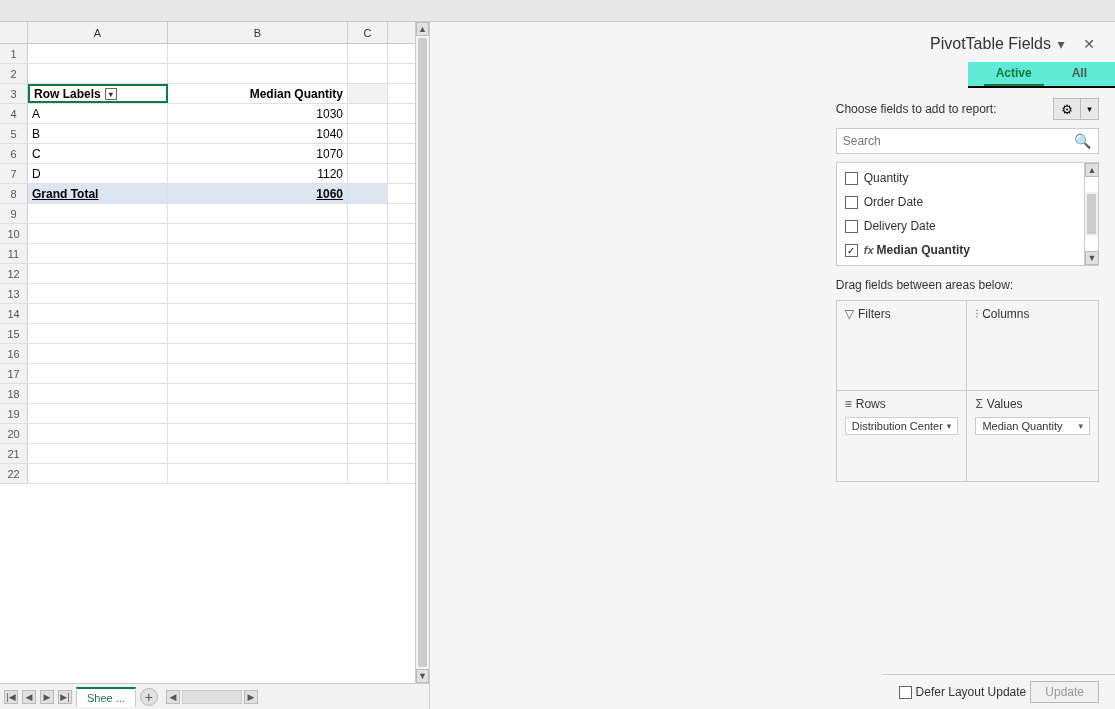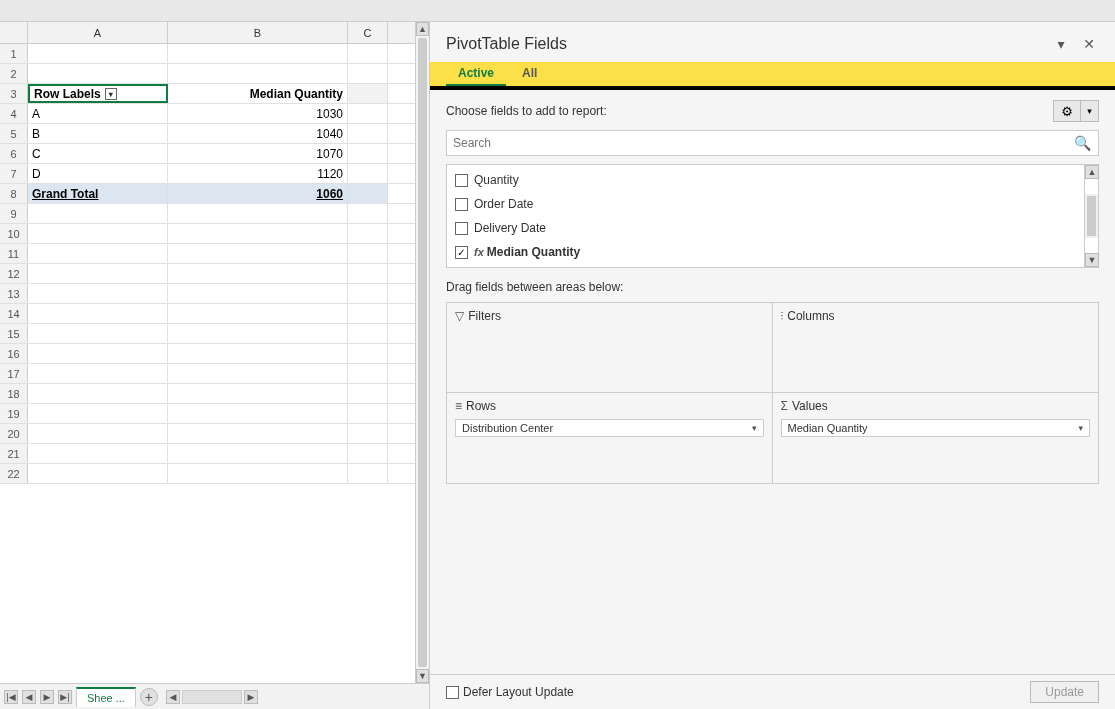--- a/index.html
+++ b/index.html
@@ -233,20 +233,21 @@
     }
 
     
     .pivot-panel {
       flex: 1;
       background: #f5f5f5;
       display: flex;
       flex-direction: column;
       padding: 0;
       overflow: hidden;
+      align-items: flex-end;
     }
 
     .pivot-header {
       display: flex;
       align-items: center;
       justify-content: space-between;
       padding: 12px 16px 8px 16px;
       background: #f5f5f5;
     }
 
@@ -268,24 +269,24 @@
       cursor: pointer;
       width: 20px;
       height: 20px;
       display: flex;
       align-items: center;
       justify-content: center;
     }
 
     .pivot-tabs {
       display: flex;
-      gap: 4px;
+      gap: 16px;
       padding: 0 16px;
-      border-bottom: 4px solid #000000;
-      background: #fde047;
+      border-bottom: 2px solid #000000;
+      background: #5eead4;
     }
 
     .pivot-tab {
       padding: 4px 12px;
       font-size: 12px;
       font-weight: bold;
       cursor: pointer;
       border-bottom: 2px solid transparent;
       color: #333;
     }

